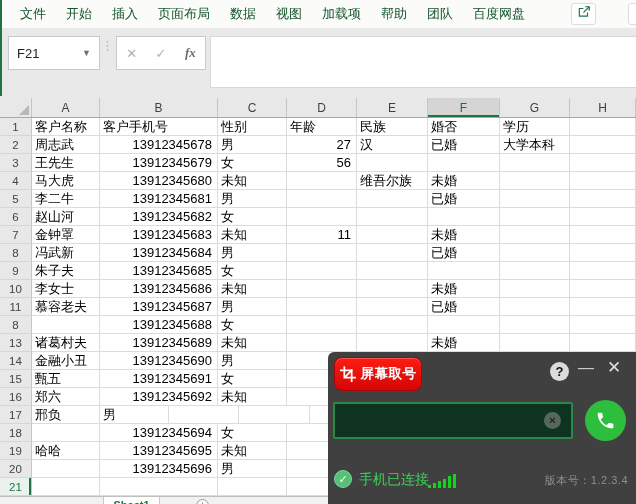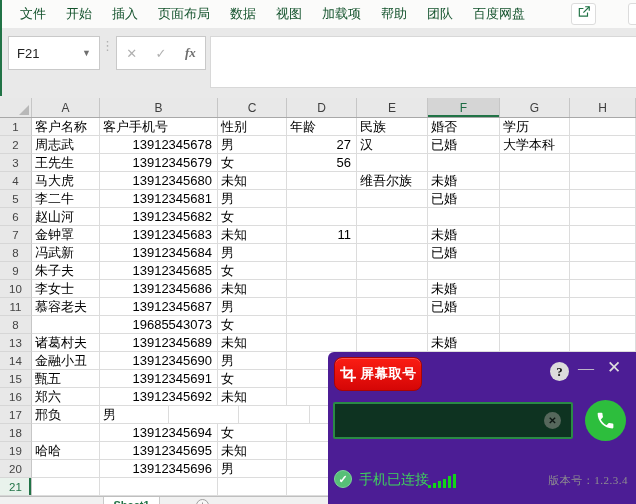--- a/index.html
+++ b/index.html
@@ -57,21 +57,21 @@
   .tabbar { position:absolute; left:0; top:496px; width:636px; height:8px; background:#f1f1f1;
     border-top:1px solid #bfbfbf; overflow:hidden; }
   .sheettab { position:absolute; left:103px; top:0; width:57px; height:20px; background:#fff;
     border-left:1px solid #c9c9c9; border-right:1px solid #c9c9c9; text-align:center; }
   .sheettab span { display:block; font-size:11px; font-weight:bold; color:#217346; line-height:15px; padding-top:1px; }
   .addsheet { position:absolute; left:196px; top:2px; width:13px; height:13px; border:1px solid #9f9f9f;
     border-radius:50%; color:#777; font-size:10px; line-height:11px; text-align:center; background:#f7f7f7; }
 
   
   .overlay { position:absolute; left:328px; top:352px; width:308px; height:152px;
-    background:#4c1d95; border-top-left-radius:6px; z-index:10;font-family:Liberation Serif, serif; }
+    background:#404040; border-top-left-radius:6px; z-index:10; }
   .capture-btn { position:absolute; left:6px; top:5px; width:88px; height:34px; border-radius:8px;
     background:linear-gradient(180deg,#fb1d13,#d50606); border:1px solid #a90404;
     box-shadow:inset 0 1px 0 rgba(255,255,255,.25);
     display:flex; align-items:center; justify-content:center; gap:5px; color:#fff; }
   .capture-btn .lbl { font-size:13.5px; font-weight:bold; letter-spacing:.5px; }
   .help-btn { position:absolute; left:222px; top:10px; width:19px; height:19px; border-radius:50%;
     background:#dcdcdc; color:#141414; font-size:13px; font-weight:bold; text-align:center; line-height:19px; }
   .min-btn { position:absolute; left:247px; top:4px; width:22px; height:24px; color:#cfcfcf;
     font-size:16px; text-align:center; line-height:24px; }
   .close-btn { position:absolute; left:274px; top:4px; width:24px; height:24px; color:#dedede;
@@ -269,21 +269,21 @@
         <div class="cell" style="width: 69px;">男</div>
         <div class="cell num" style="width: 70px;"></div>
         <div class="cell" style="width: 71px;"></div>
         <div class="cell" style="width: 72px;">已婚</div>
         <div class="cell" style="width: 70px;"></div>
         <div class="cell" style="width: 66px;"></div>
       </div>
       <div class="row">
         <div class="rowh">8</div>
         <div class="cell" style="width: 68px;"></div>
-        <div class="cell num" style="width: 118px;">19685543073</div>
+        <div class="cell num" style="width: 118px;">13912345688</div>
         <div class="cell" style="width: 69px;">女</div>
         <div class="cell num" style="width: 70px;"></div>
         <div class="cell" style="width: 71px;"></div>
         <div class="cell" style="width: 72px;"></div>
         <div class="cell" style="width: 70px;"></div>
         <div class="cell" style="width: 66px;"></div>
       </div>
       <div class="row">
         <div class="rowh">13</div>
         <div class="cell" style="width: 68px;">诸葛村夫</div>

